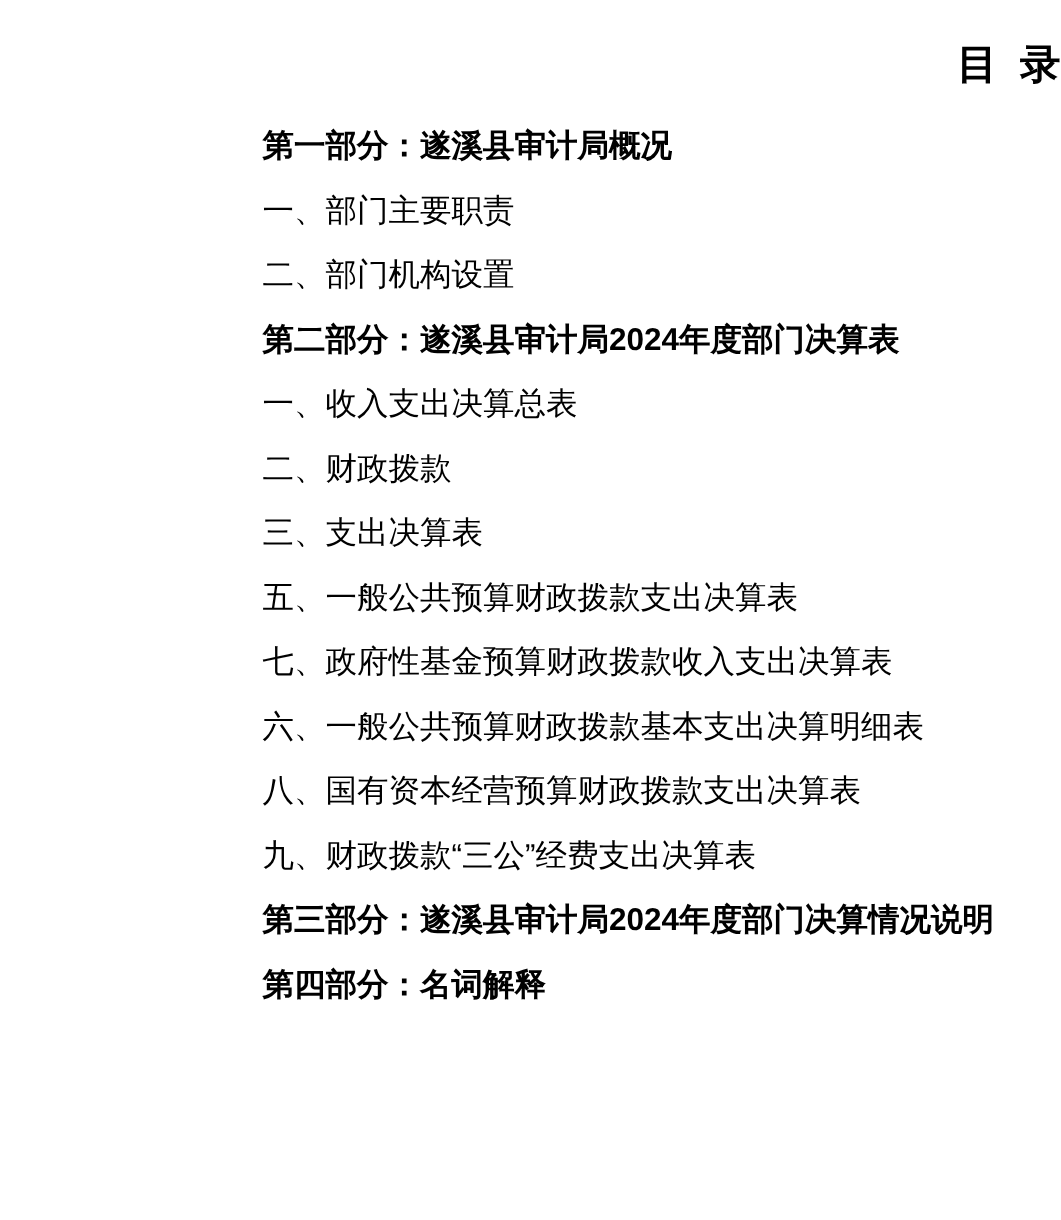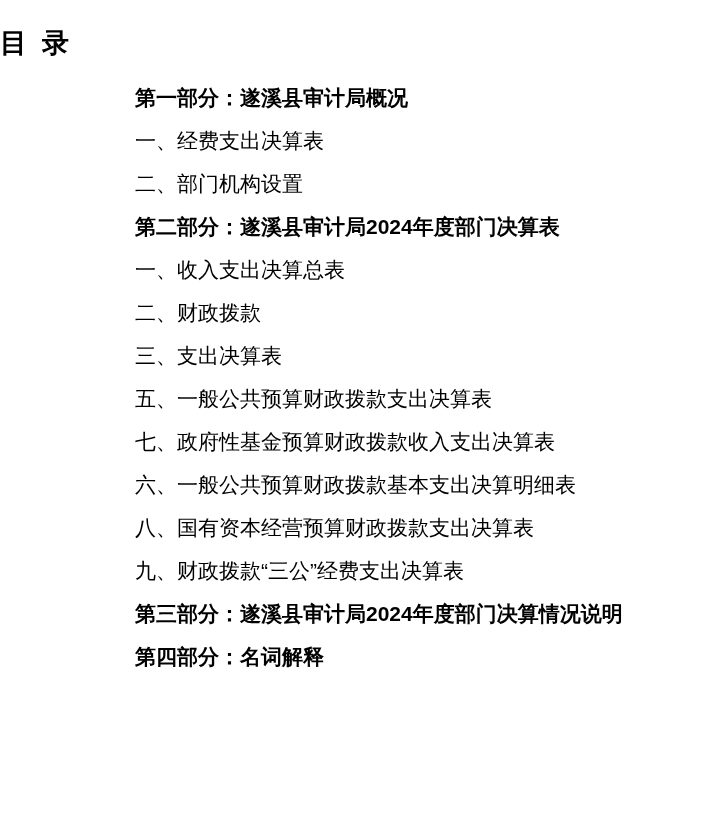--- a/index.html
+++ b/index.html
@@ -11,52 +11,53 @@
     position: relative;
     width: 707px;
     height: 813px;
     background: #ffffff;
     overflow: hidden;
     font-family: "Liberation Sans", "DejaVu Sans", sans-serif;
     color: #000000;
   }
   .doc-title {
     margin: 28px 0 0 0;
-    text-align: left;
+    text-align: right;
     font-size: 27px;
     line-height: 30px;
     font-weight: bold;
     white-space: pre;
     color: #000000;
   }
   .toc-list {
     margin-top: 18px;
     padding-left: 135px;
     padding-right: 40px;
+    margin-left: 40px;
   }
   .toc-entry {
     height: 43px;
     line-height: 43px;
     font-size: 21px;
     white-space: nowrap;
     color: #000000;
     font-weight: normal;
   }
   .toc-entry.bold {
     font-weight: bold;
   }
 </style>
 </head>
 <body>
 
 <div class="page">
   <h1 class="doc-title">目  录</h1>
   <div class="toc-list">
       <div class="toc-entry bold">第一部分：遂溪县审计局概况</div>
-      <div class="toc-entry">一、经费支出决算表</div>
+      <div class="toc-entry">一、部门主要职责</div>
       <div class="toc-entry">二、部门机构设置</div>
       <div class="toc-entry bold">第二部分：遂溪县审计局2024年度部门决算表</div>
       <div class="toc-entry">一、收入支出决算总表</div>
       <div class="toc-entry">二、财政拨款</div>
       <div class="toc-entry">三、支出决算表</div>
       <div class="toc-entry">五、一般公共预算财政拨款支出决算表</div>
       <div class="toc-entry">七、政府性基金预算财政拨款收入支出决算表</div>
       <div class="toc-entry">六、一般公共预算财政拨款基本支出决算明细表</div>
       <div class="toc-entry">八、国有资本经营预算财政拨款支出决算表</div>
       <div class="toc-entry">九、财政拨款“三公”经费支出决算表</div>

